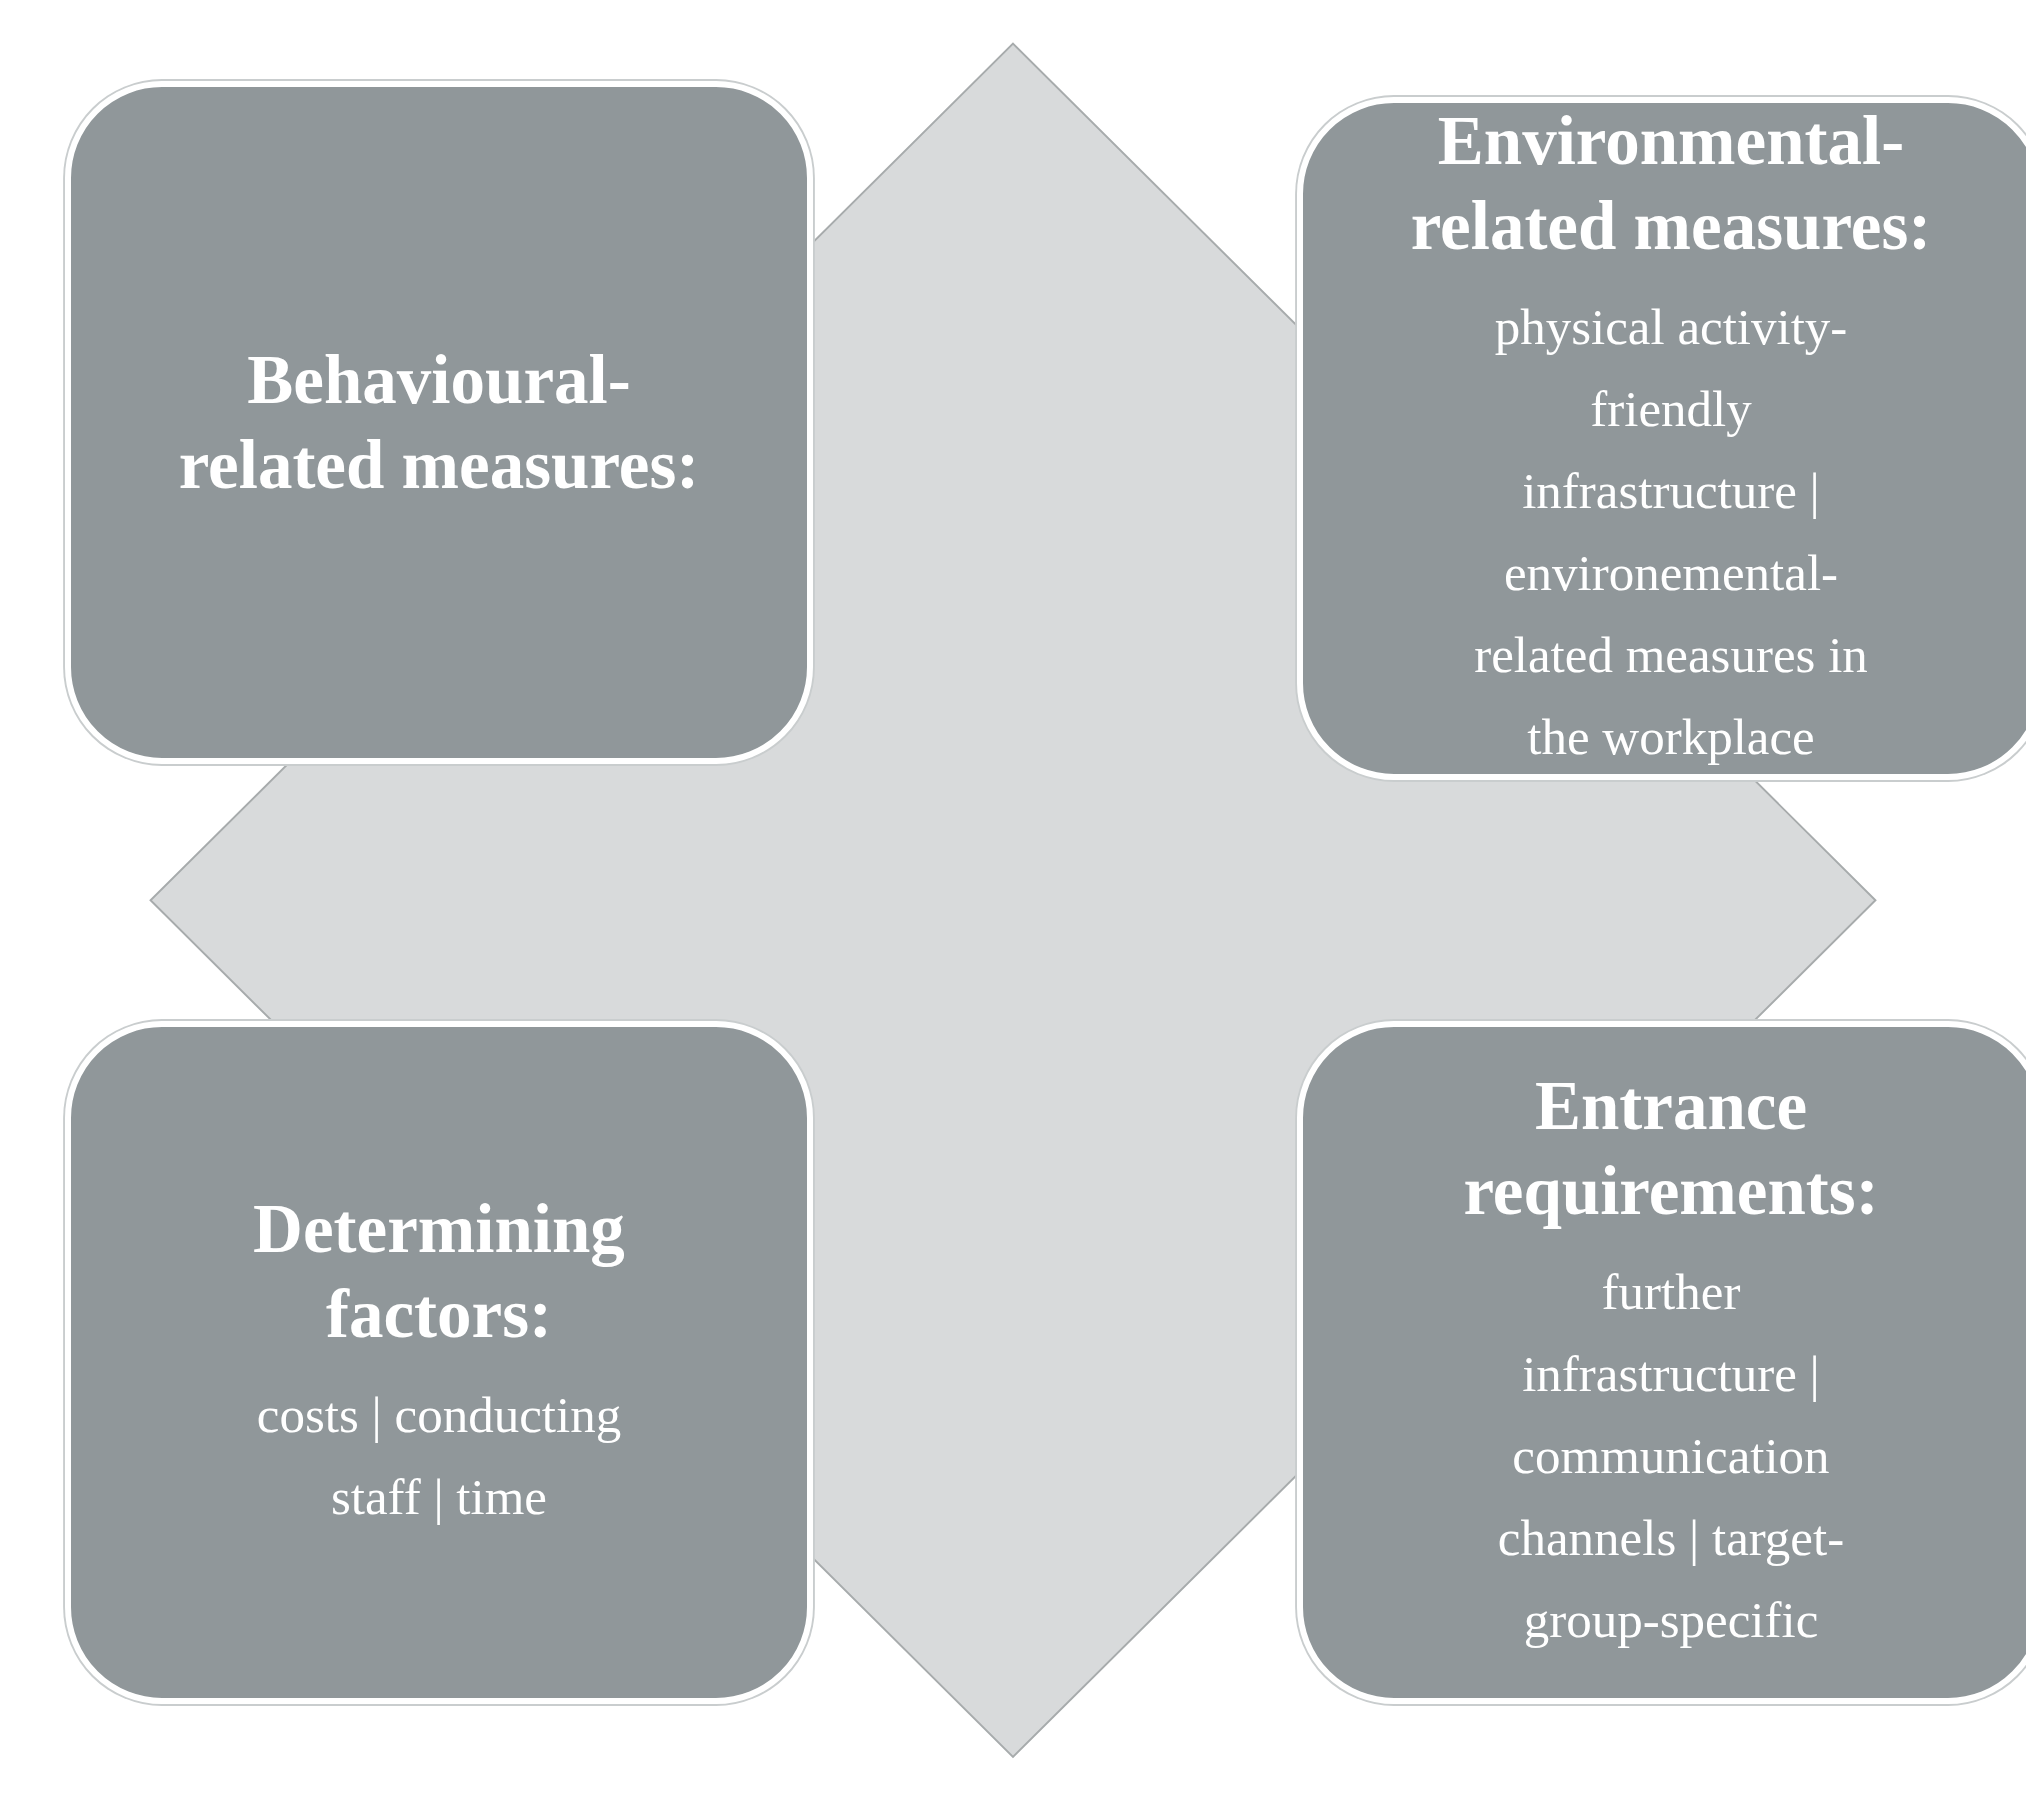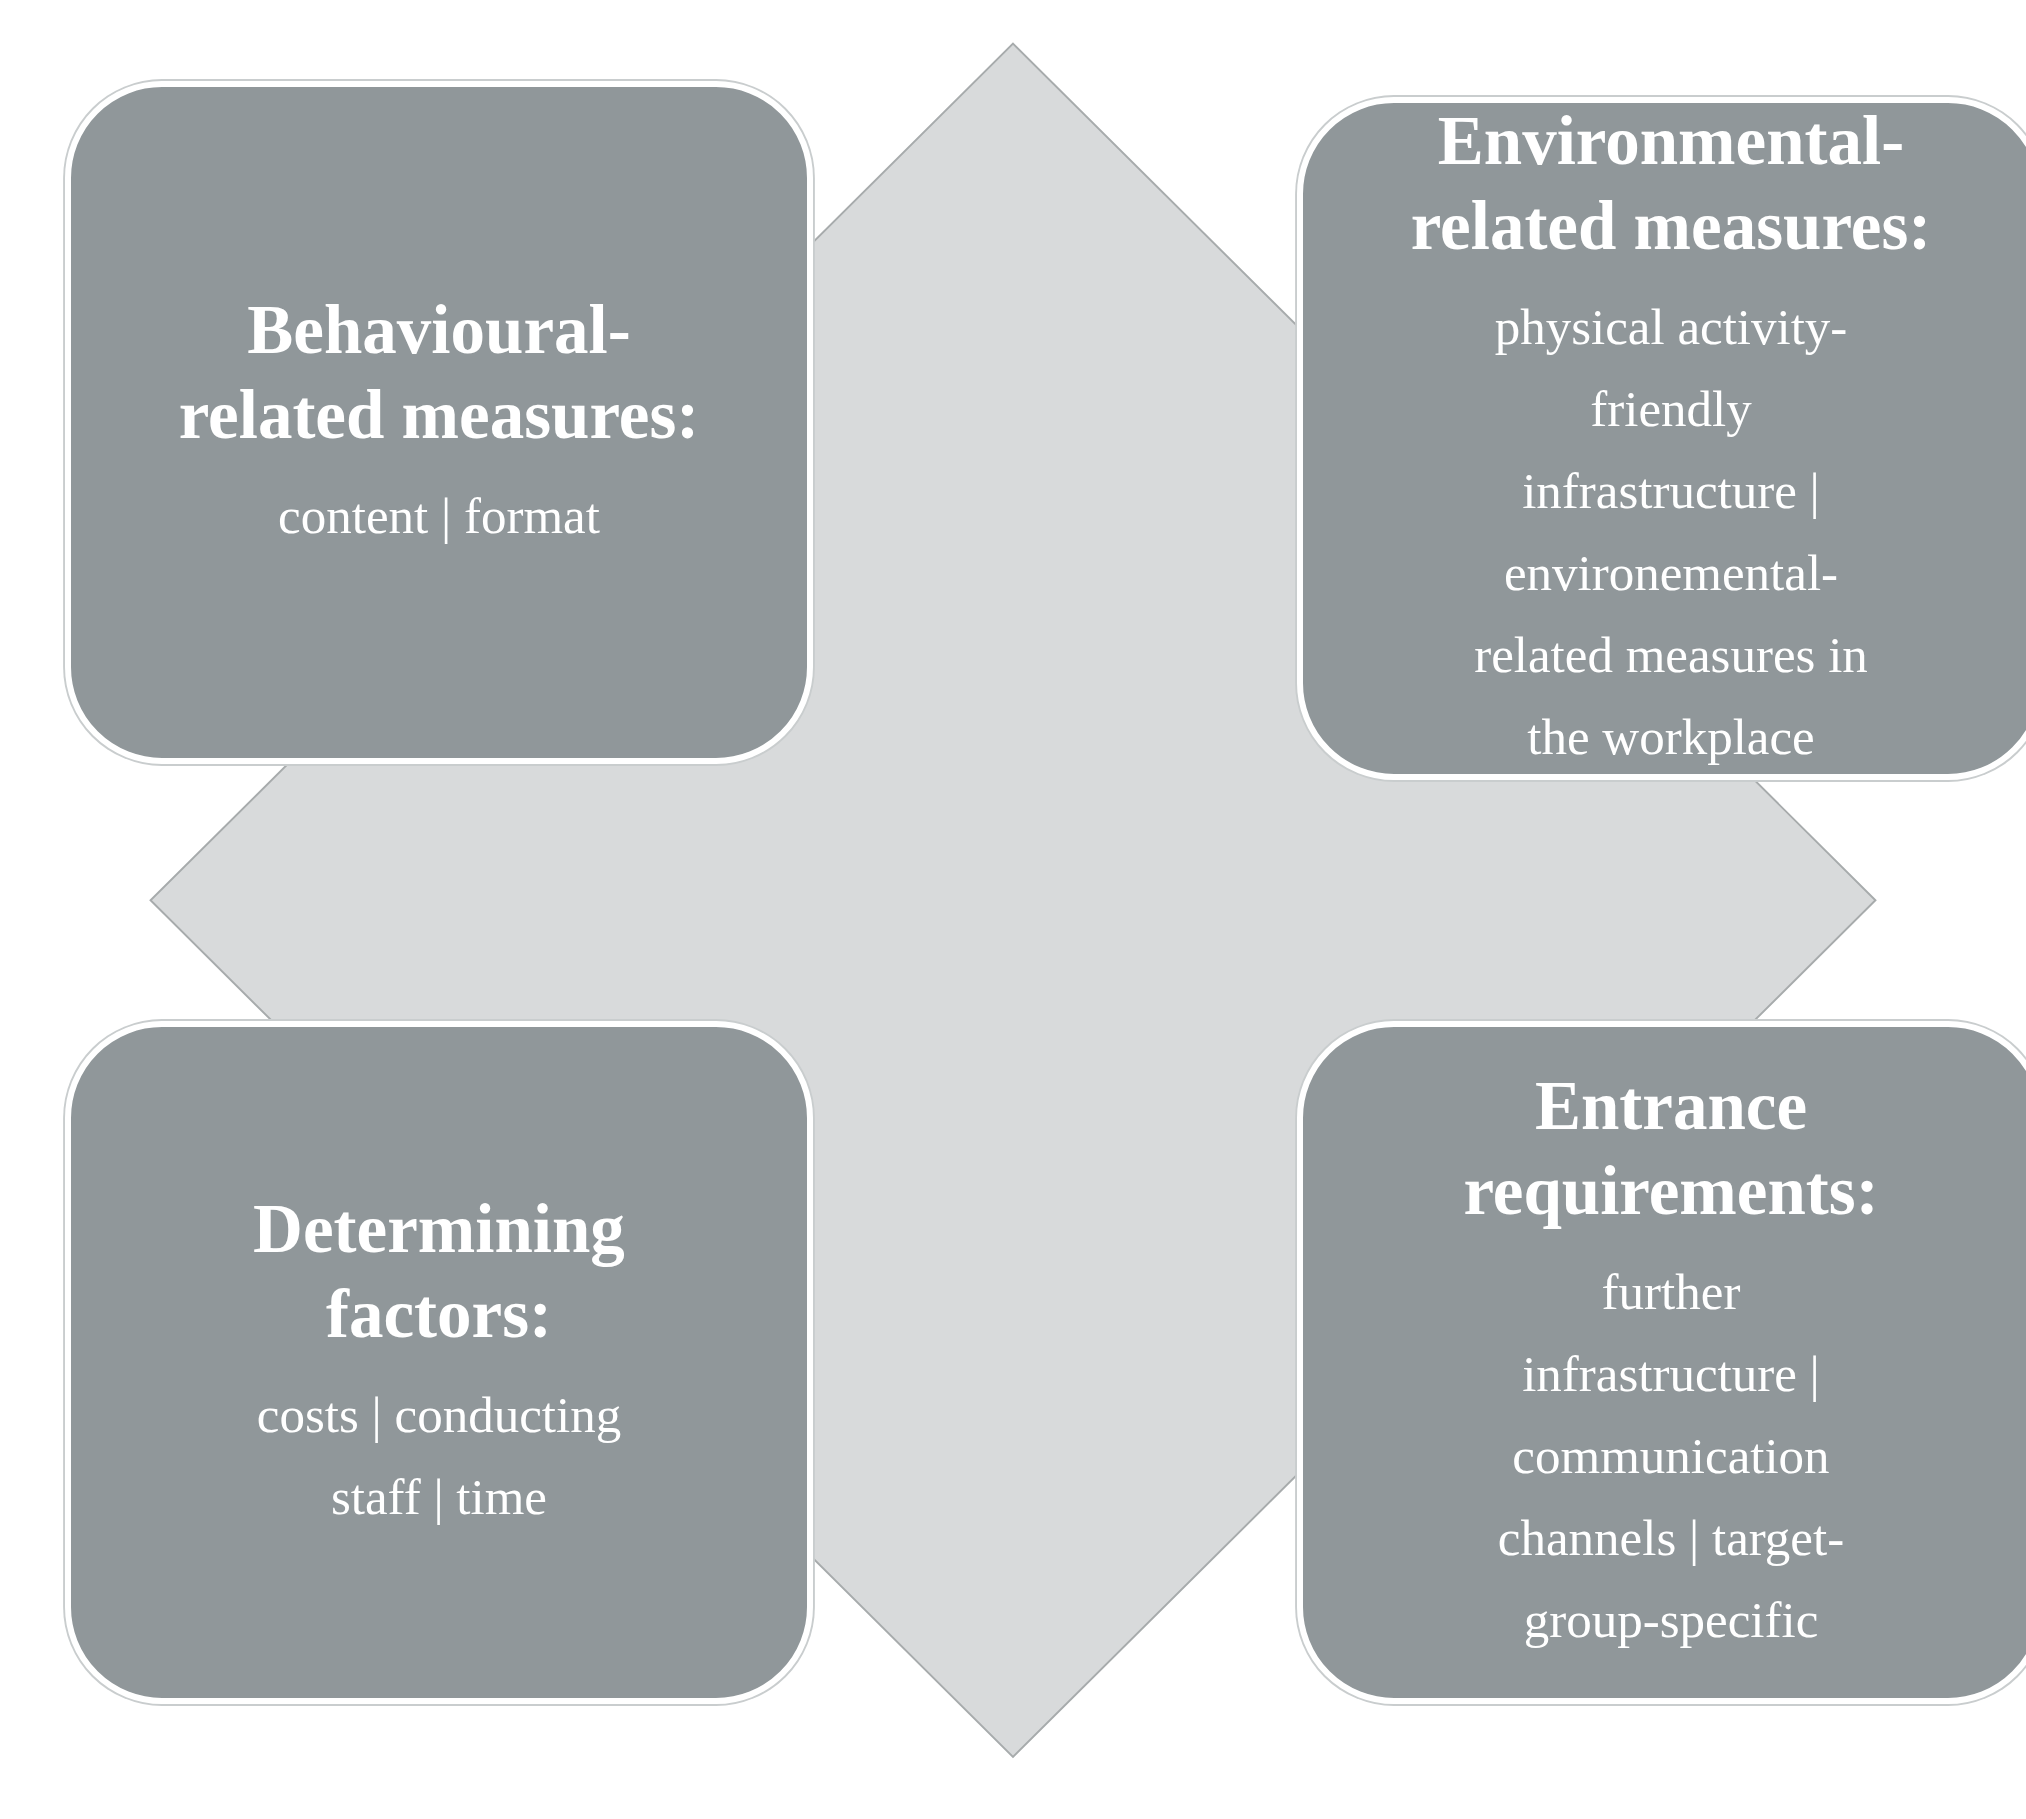--- a/index.html
+++ b/index.html
@@ -65,21 +65,20 @@
 
 <div class="canvas">
 
   <svg class="diamond-layer" viewBox="0 0 2088 1875" xmlns="http://www.w3.org/2000/svg">
     <polygon fill="#d8dadb" stroke="#a7abac" stroke-width="2" points="1044,45 1933,928 1044,1811 155,928"></polygon>
   </svg>
 
   <div class="box tl">
     <div class="heading">Behavioural-
 related measures:</div>
-    <div class="body-text">content | format</div>
   </div>
 
   <div class="box tr">
     <div class="heading">Environmental-
 related measures:</div>
     <div class="body-text">physical activity-
 friendly
 infrastructure |
 environemental-
 related measures in

